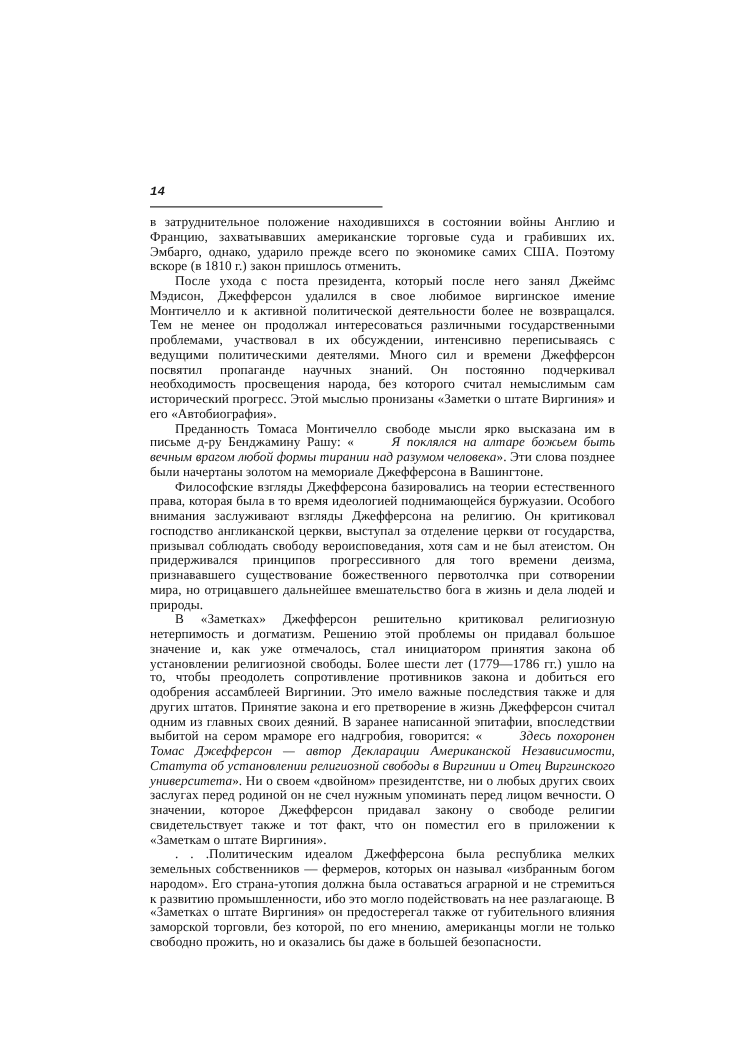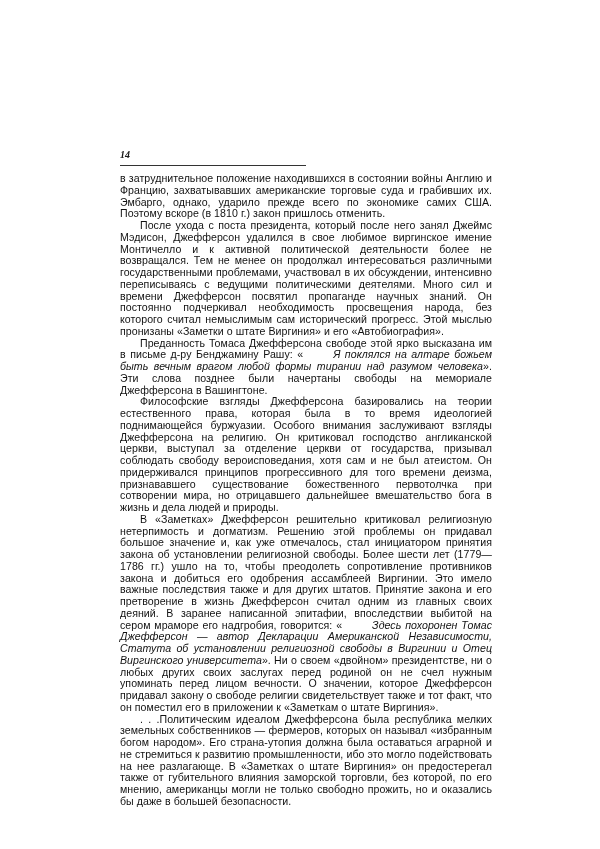--- a/index.html
+++ b/index.html
@@ -1,41 +1,41 @@
 <!DOCTYPE html>
 <html><head>
 <meta charset="utf-8">
 <style>
   html, body { margin: 0; padding: 0; background: #ffffff; }
   body { width: 600px; height: 849px; position: relative; overflow: hidden; }
   .page-num {
     position: absolute; left: 120px; top: 149px;
-    font-family: Liberation Serif, serif; font-style: italic; font-weight: bold;
+    font-family: Liberation Mono, monospace; font-style: italic; font-weight: bold;
     font-size: 10px; color: #1a1a1a;
   }
   .rule {
     position: absolute; left: 120px; top: 165px; width: 186px; height: 0;
     border-top: 1px solid #333;
   }
   .text {
     position: absolute; left: 120px; top: 173px; width: 372px;
-    font-family: Liberation Sans, sans-serif; font-size: 10.6px; line-height: 11.75px;
+    font-family: Liberation Serif, serif; font-size: 10.6px; line-height: 11.75px;
     color: #111; text-align: justify; letter-spacing: 0.05px;
   }
   .text p { margin: 0; text-indent: 0; }
   .text p.ind { text-indent: 20px; }
   .text em { font-style: italic; margin-left: 30px; }
 </style>
 </head>
 <body>
 
 <div>
   <div class="page-num">14</div>
   <div class="rule"></div>
   <div class="text" id="body-text">
     <p><span>в затруднительное положение находившихся в состоянии войны Англию и Францию, захватывавших американские торговые суда и грабивших их. Эмбарго, однако, ударило прежде всего по экономике самих США. Поэтому вскоре (в 1810 г.) закон пришлось отменить.</span></p>
     <p class="ind"><span>После ухода с поста президента, который после него занял Джеймс Мэдисон, Джефферсон удалился в свое любимое виргинское имение Монтичелло и к активной политической деятельности более не возвращался. Тем не менее он продолжал интересоваться различными государственными проблемами, участвовал в их обсуждении, интенсивно переписываясь с ведущими политическими деятелями. Много сил и времени Джефферсон посвятил пропаганде научных знаний. Он постоянно подчеркивал необходимость просвещения народа, без которого считал немыслимым сам исторический прогресс. Этой мыслью пронизаны «Заметки о штате Виргиния» и его «Автобиография».</span></p>
-    <p class="ind"><span>Преданность Томаса Джефферсона свободе этой ярко высказана им в письме д-ру Бенджамину Рашу: «</span><em>Я поклялся на алтаре божьем быть вечным врагом любой формы тирании над разумом человека</em><span>». Эти слова позднее были начертаны свободы на мемориале Джефферсона в Вашингтоне.</span></p>
+    <p class="ind"><span>Преданность Томаса Монтичелло свободе мысли ярко высказана им в письме д-ру Бенджамину Рашу: «</span><em>Я поклялся на алтаре божьем быть вечным врагом любой формы тирании над разумом человека</em><span>». Эти слова позднее были начертаны золотом на мемориале Джефферсона в Вашингтоне.</span></p>
     <p class="ind"><span>Философские взгляды Джефферсона базировались на теории естественного права, которая была в то время идеологией поднимающейся буржуазии. Особого внимания заслуживают взгляды Джефферсона на религию. Он критиковал господство англиканской церкви, выступал за отделение церкви от государства, призывал соблюдать свободу вероисповедания, хотя сам и не был атеистом. Он придерживался принципов прогрессивного для того времени деизма, признававшего существование божественного первотолчка при сотворении мира, но отрицавшего дальнейшее вмешательство бога в жизнь и дела людей и природы.</span></p>
     <p class="ind"><span>В «Заметках» Джефферсон решительно критиковал религиозную нетерпимость и догматизм. Решению этой проблемы он придавал большое значение и, как уже отмечалось, стал инициатором принятия закона об установлении религиозной свободы. Более шести лет (1779—1786 гг.) ушло на то, чтобы преодолеть сопротивление противников закона и добиться его одобрения ассамблеей Виргинии. Это имело важные последствия также и для других штатов. Принятие закона и его претворение в жизнь Джефферсон считал одним из главных своих деяний. В заранее написанной эпитафии, впоследствии выбитой на сером мраморе его надгробия, говорится: «</span><em>Здесь похоронен Томас Джефферсон — автор Декларации Американской Независимости, Статута об установлении религиозной свободы в Виргинии и Отец Виргинского университета</em><span>». Ни о своем «двойном» президентстве, ни о любых других своих заслугах перед родиной он не счел нужным упоминать перед лицом вечности. О значении, которое Джефферсон придавал закону о свободе религии свидетельствует также и тот факт, что он поместил его в приложении к «Заметкам о штате Виргиния».</span></p>
     <p class="ind"><span>. . .Политическим идеалом Джефферсона была республика мелких земельных собственников — фермеров, которых он называл «избранным богом народом». Его страна-утопия должна была оставаться аграрной и не стремиться к развитию промышленности, ибо это могло подействовать на нее разлагающе. В «Заметках о штате Виргиния» он предостерегал также от губительного влияния заморской торговли, без которой, по его мнению, американцы могли не только свободно прожить, но и оказались бы даже в большей безопасности.</span></p>
   </div>
 </div>
 
 </body></html>

